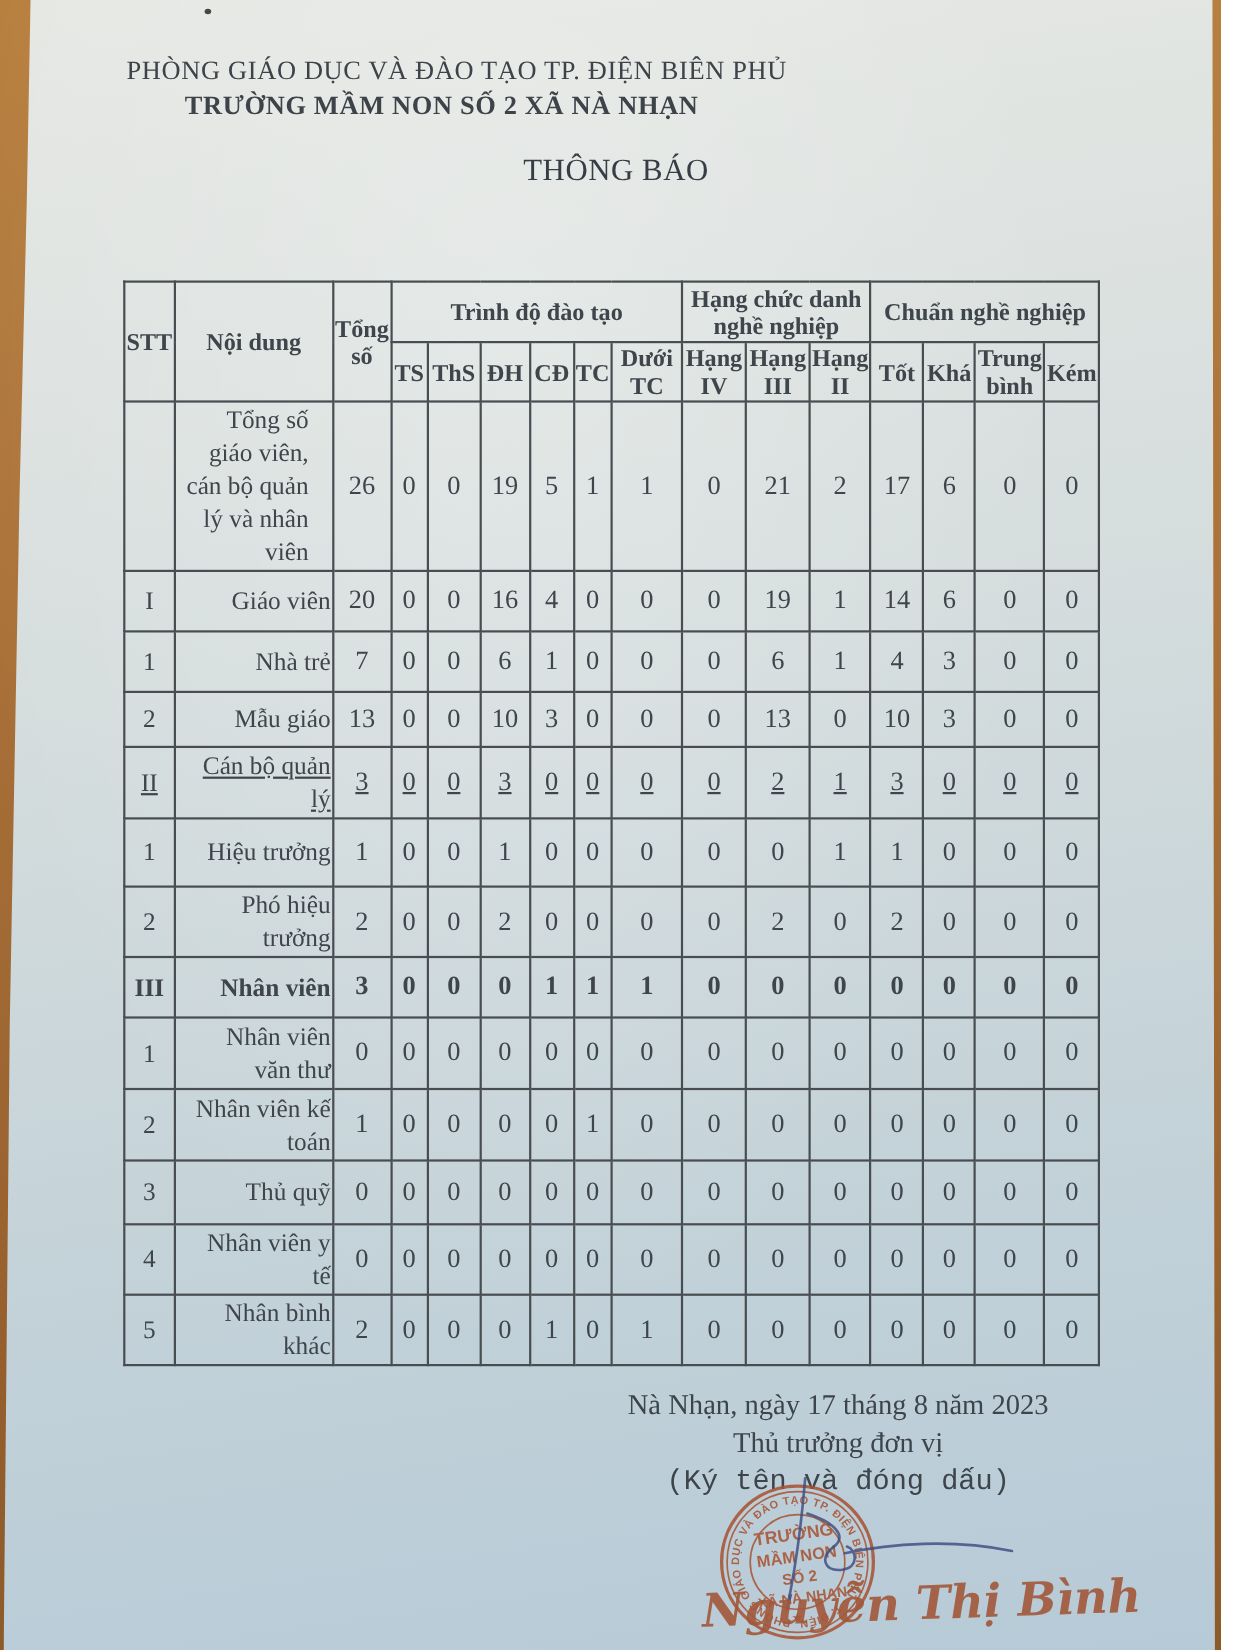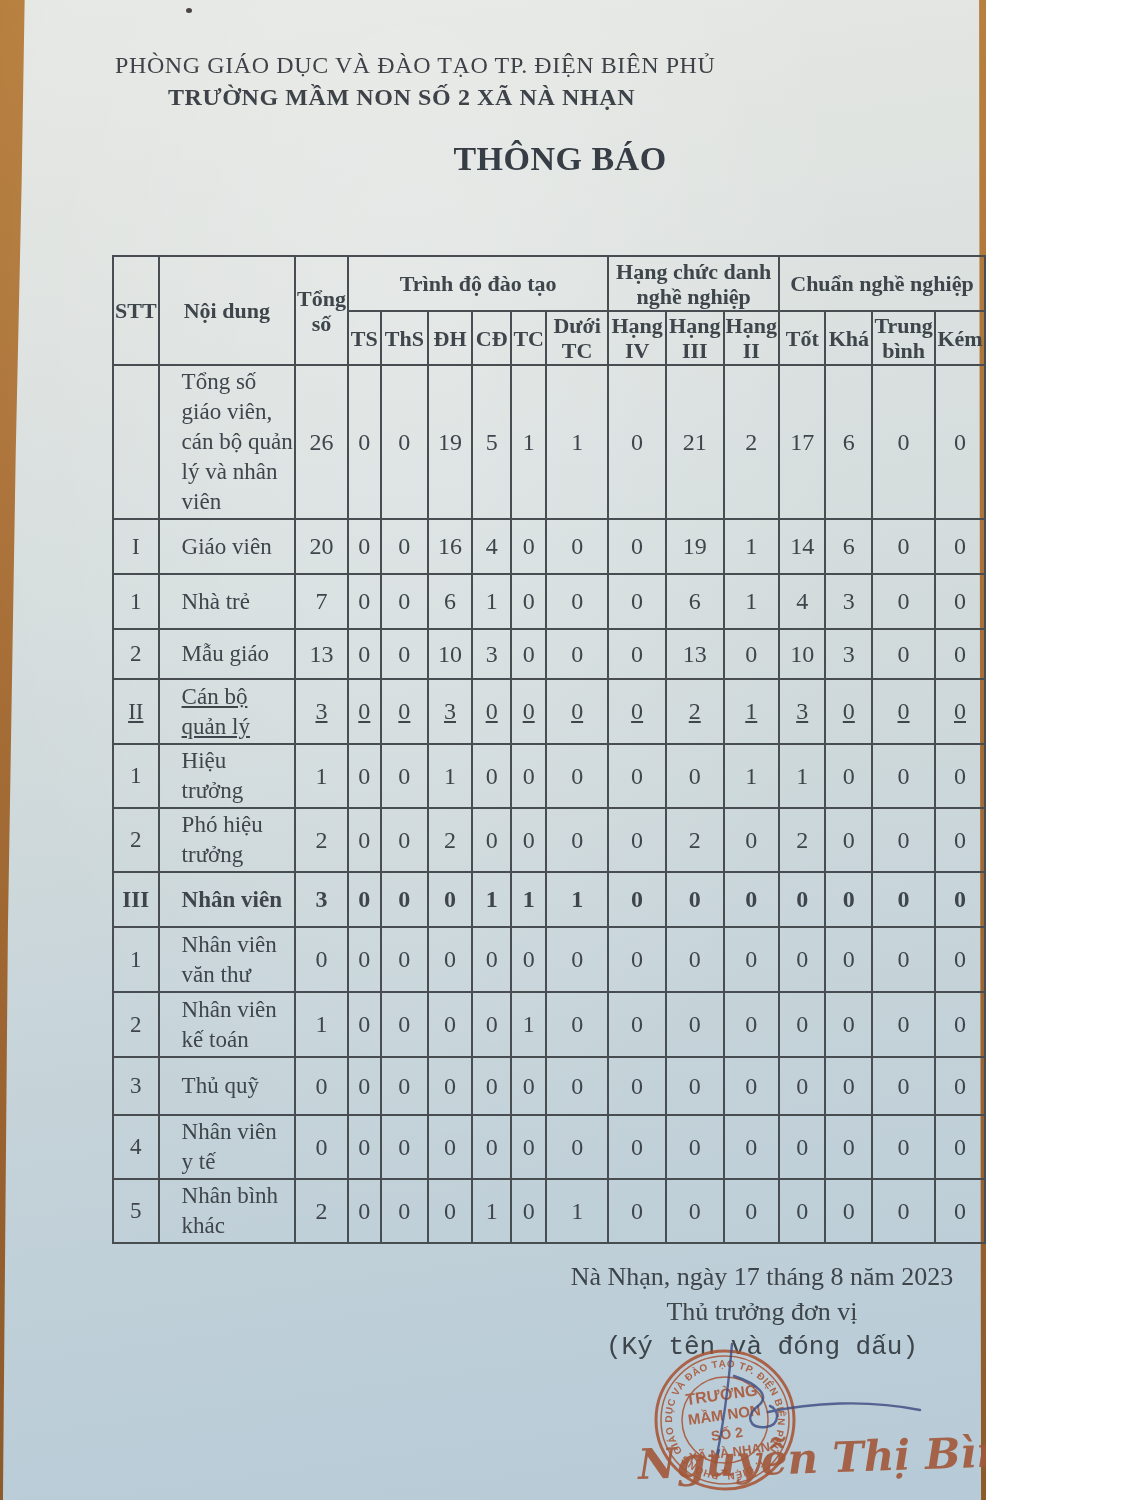--- a/index.html
+++ b/index.html
@@ -1,39 +1,39 @@
 <!DOCTYPE html>
 <html><head>
 <meta charset="utf-8">
 <style>
   html,body{margin:0;padding:0;}
   body{font-family:"Liberation Serif", serif;}
-  .scene{position:relative;width:986px;height:1500px;overflow:hidden;
+  .scene{position:relative;width:1110px;height:1500px;overflow:hidden;
          background:linear-gradient(180deg,#b8803f 0%,#ab7239 35%,#99622f 75%,#8d5a2a 100%);}
   .paper{position:absolute;inset:0;
          clip-path:polygon(2.5% 0%,99.3% 0%,99.5% 100%,0.3% 100%,0.8% 62%,1.6% 30%,2.2% 12%);
          background:linear-gradient(172deg,#e6e8e4 0%,#dde2e0 22%,#d2dbdc 45%,#c5d3d9 68%,#b6cad7 100%);}
   .vignette{position:absolute;inset:0;pointer-events:none;
          background:radial-gradient(ellipse at 42% 22%, rgba(255,255,255,0.22) 0%, rgba(255,255,255,0) 55%);}
   .ink-dot{position:absolute;left:186px;top:8px;width:6px;height:5px;border-radius:50%;background:#4a4540;}
 
   .org{position:absolute;color:#3d4349;white-space:nowrap;}
   .org1{left:115px;top:52px;font-size:24px;letter-spacing:0.6px;}
   .org2{left:168px;top:84px;font-size:24px;font-weight:bold;letter-spacing:0.6px;}
   .title-block{position:absolute;left:60px;top:140px;width:1000px;text-align:center;color:#363d44;}
-  .doc-title{font-size:34px;font-weight:bold;letter-spacing:0.5px;}
+  .doc-title{font-size:28px;font-weight:normal;letter-spacing:0.5px;}
   .subtitle{font-size:24px;font-weight:bold;margin-top:6px;line-height:31px;color:#3a4148;}
 
   table.main{position:absolute;left:112px;top:255px;border-collapse:collapse;table-layout:fixed;
              color:#3e454b;}
   table.main th, table.main td{border:2px solid #474d50;overflow:hidden;}
   table.main th{font-size:22px;font-weight:bold;text-align:center;vertical-align:middle;padding:1px;line-height:25px;}
   td.c-num{font-size:24px;text-align:center;vertical-align:middle;}
   td.c-stt{font-size:23px;text-align:center;vertical-align:middle;}
-  td.c-label{font-size:23px;text-align:left;vertical-align:middle;padding-left:22px;line-height:30px;}
+  td.c-label{font-size:23px;text-align:right;vertical-align:middle;padding-left:9px;line-height:30px;}
   .label-narrow{max-width:112px;}
 
   .footer-block{position:absolute;left:562px;top:1262px;width:400px;text-align:center;color:#3d444a;}
   .f-date{font-size:26px;}
   .f-role{font-size:26px;margin-top:5px;}
   .f-note{font-size:26px;margin-top:5px;font-family:Liberation Mono, monospace;}
 
   .stamp-svg{position:absolute;left:628px;top:1336px;}
   .sig-name{position:absolute;left:638px;top:1434px;width:340px;font-family:"DejaVu Serif",serif;
             font-style:italic;font-weight:bold;font-size:42px;color:#a2583a;transform:rotate(-2deg);

